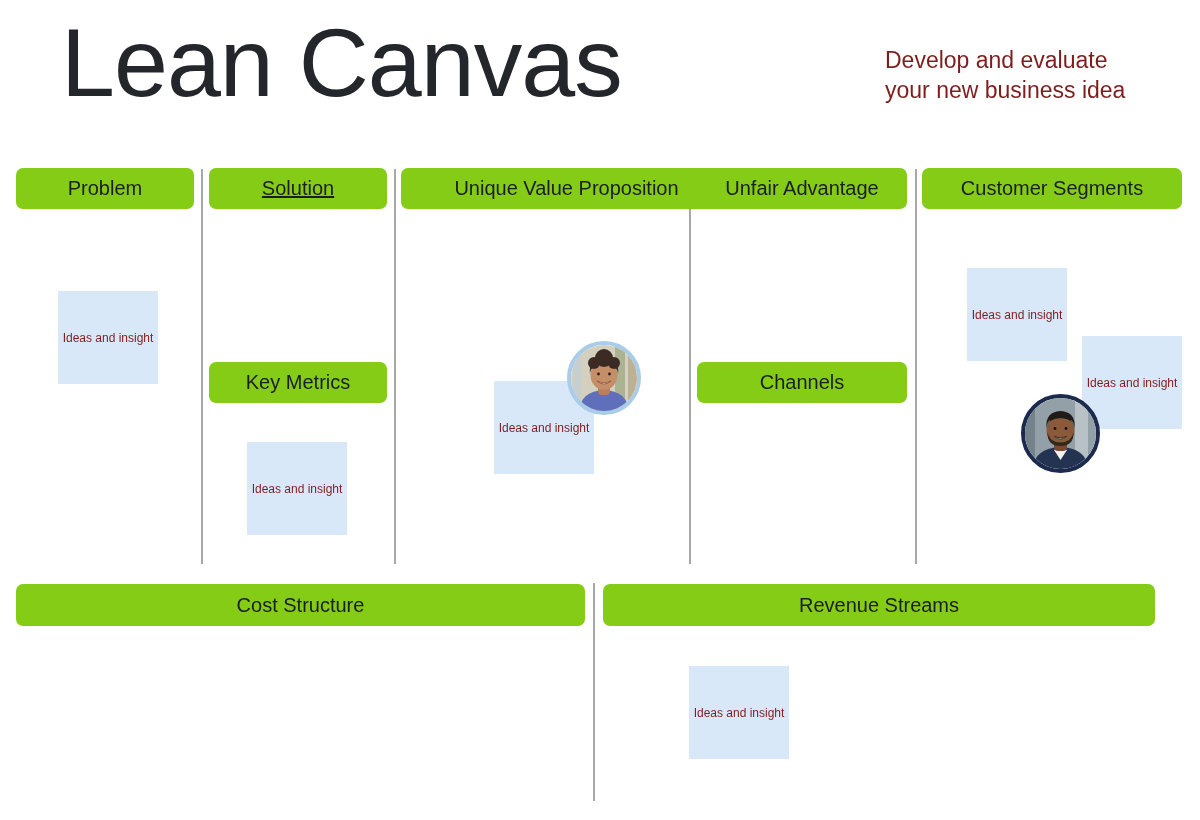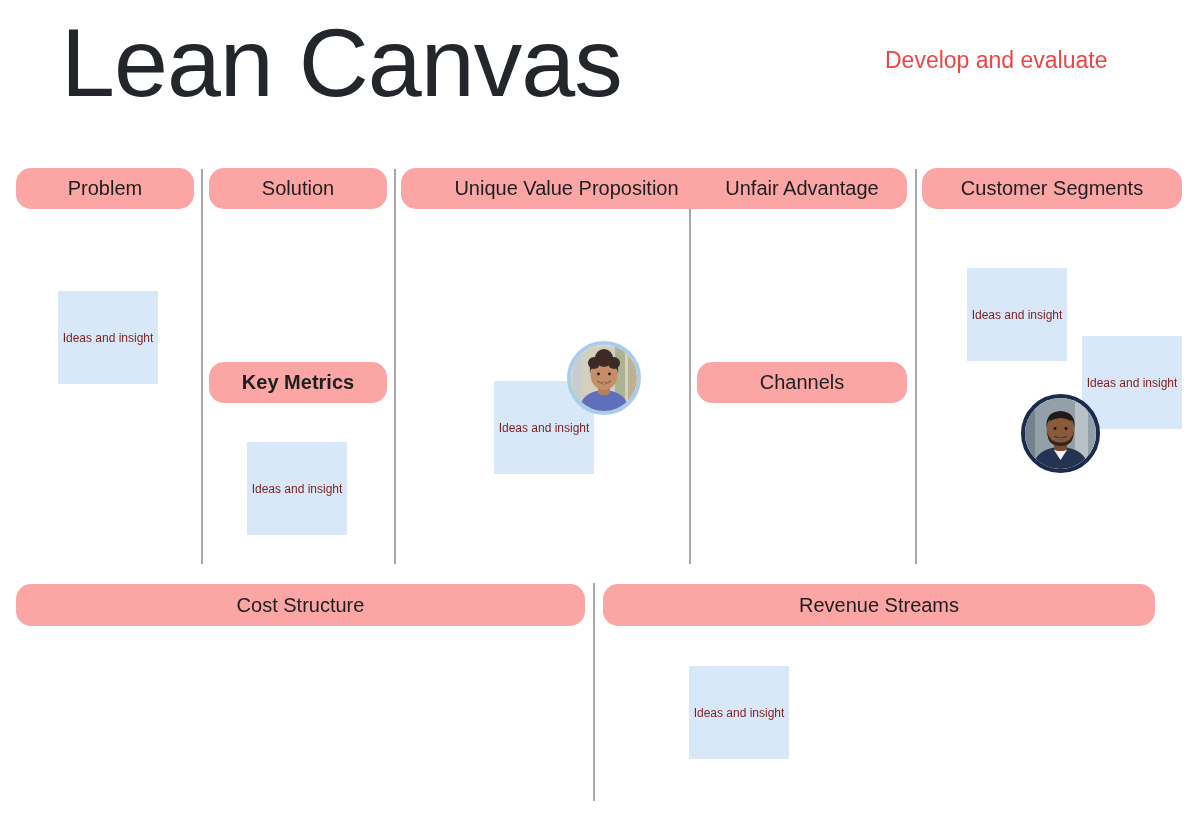--- a/index.html
+++ b/index.html
@@ -25,40 +25,40 @@
     letter-spacing: -1px;
     white-space: nowrap;
     margin-left: 36px;
   }
   .page-subtitle {
     position: absolute;
     left: 885px;
     top: 45px;
     font-size: 23px;
     line-height: 30px;
-    color: #ef4444;
+    color: #7f1d1d;
   }
   .pill {
     position: absolute;
     height: 41px;
-    background: #fca5a5;
-    border-radius: 15px;
+    background: #84cc16;
+    border-radius: 7px;
     display: flex;
     align-items: center;
     justify-content: center;
     font-size: 20px;
     color: #1c1e21;
     cursor: default;
   }
   .pill-problem            { left: 16px;  top: 168px; width: 178px; }
-  .pill-solution           { left: 209px; top: 168px; width: 178px; }
+  .pill-solution           { left: 209px; top: 168px; width: 178px; text-decoration: underline; }
   .pill-uvp                { left: 401px; top: 168px; width: 331px; }
   .pill-unfair             { left: 697px; top: 168px; width: 210px; }
   .pill-customer-segments  { left: 922px; top: 168px; width: 260px; }
-  .pill-key-metrics        { left: 209px; top: 362px; width: 178px; font-weight: bold; }
+  .pill-key-metrics        { left: 209px; top: 362px; width: 178px; }
   .pill-channels           { left: 697px; top: 362px; width: 210px; }
   .pill-cost-structure     { left: 16px;  top: 584px; width: 569px; height: 42px; }
   .pill-revenue-streams    { left: 603px; top: 584px; width: 552px; height: 42px; }
 
   .vdivider {
     position: absolute;
     width: 2px;
     background: #a8a8a8;
   }
   .vd-1 { left: 201px; top: 169px; height: 395px; }
@@ -109,20 +109,21 @@
   }
 </style>
 </head>
 <body>
 
 <div class="canvas">
 
   <div class="page-title">Lean Canvas</div>
   <div class="page-subtitle">
     <div>Develop and evaluate</div>
+    <div>your new business idea</div>
   </div>
 
   <div class="vdivider vd-1"></div>
   <div class="vdivider vd-2"></div>
   <div class="vdivider vd-3"></div>
   <div class="vdivider vd-4"></div>
   <div class="vdivider vd-bottom"></div>
 
   <div class="pill pill-problem">Problem</div>
   <div class="pill pill-solution">Solution</div>

